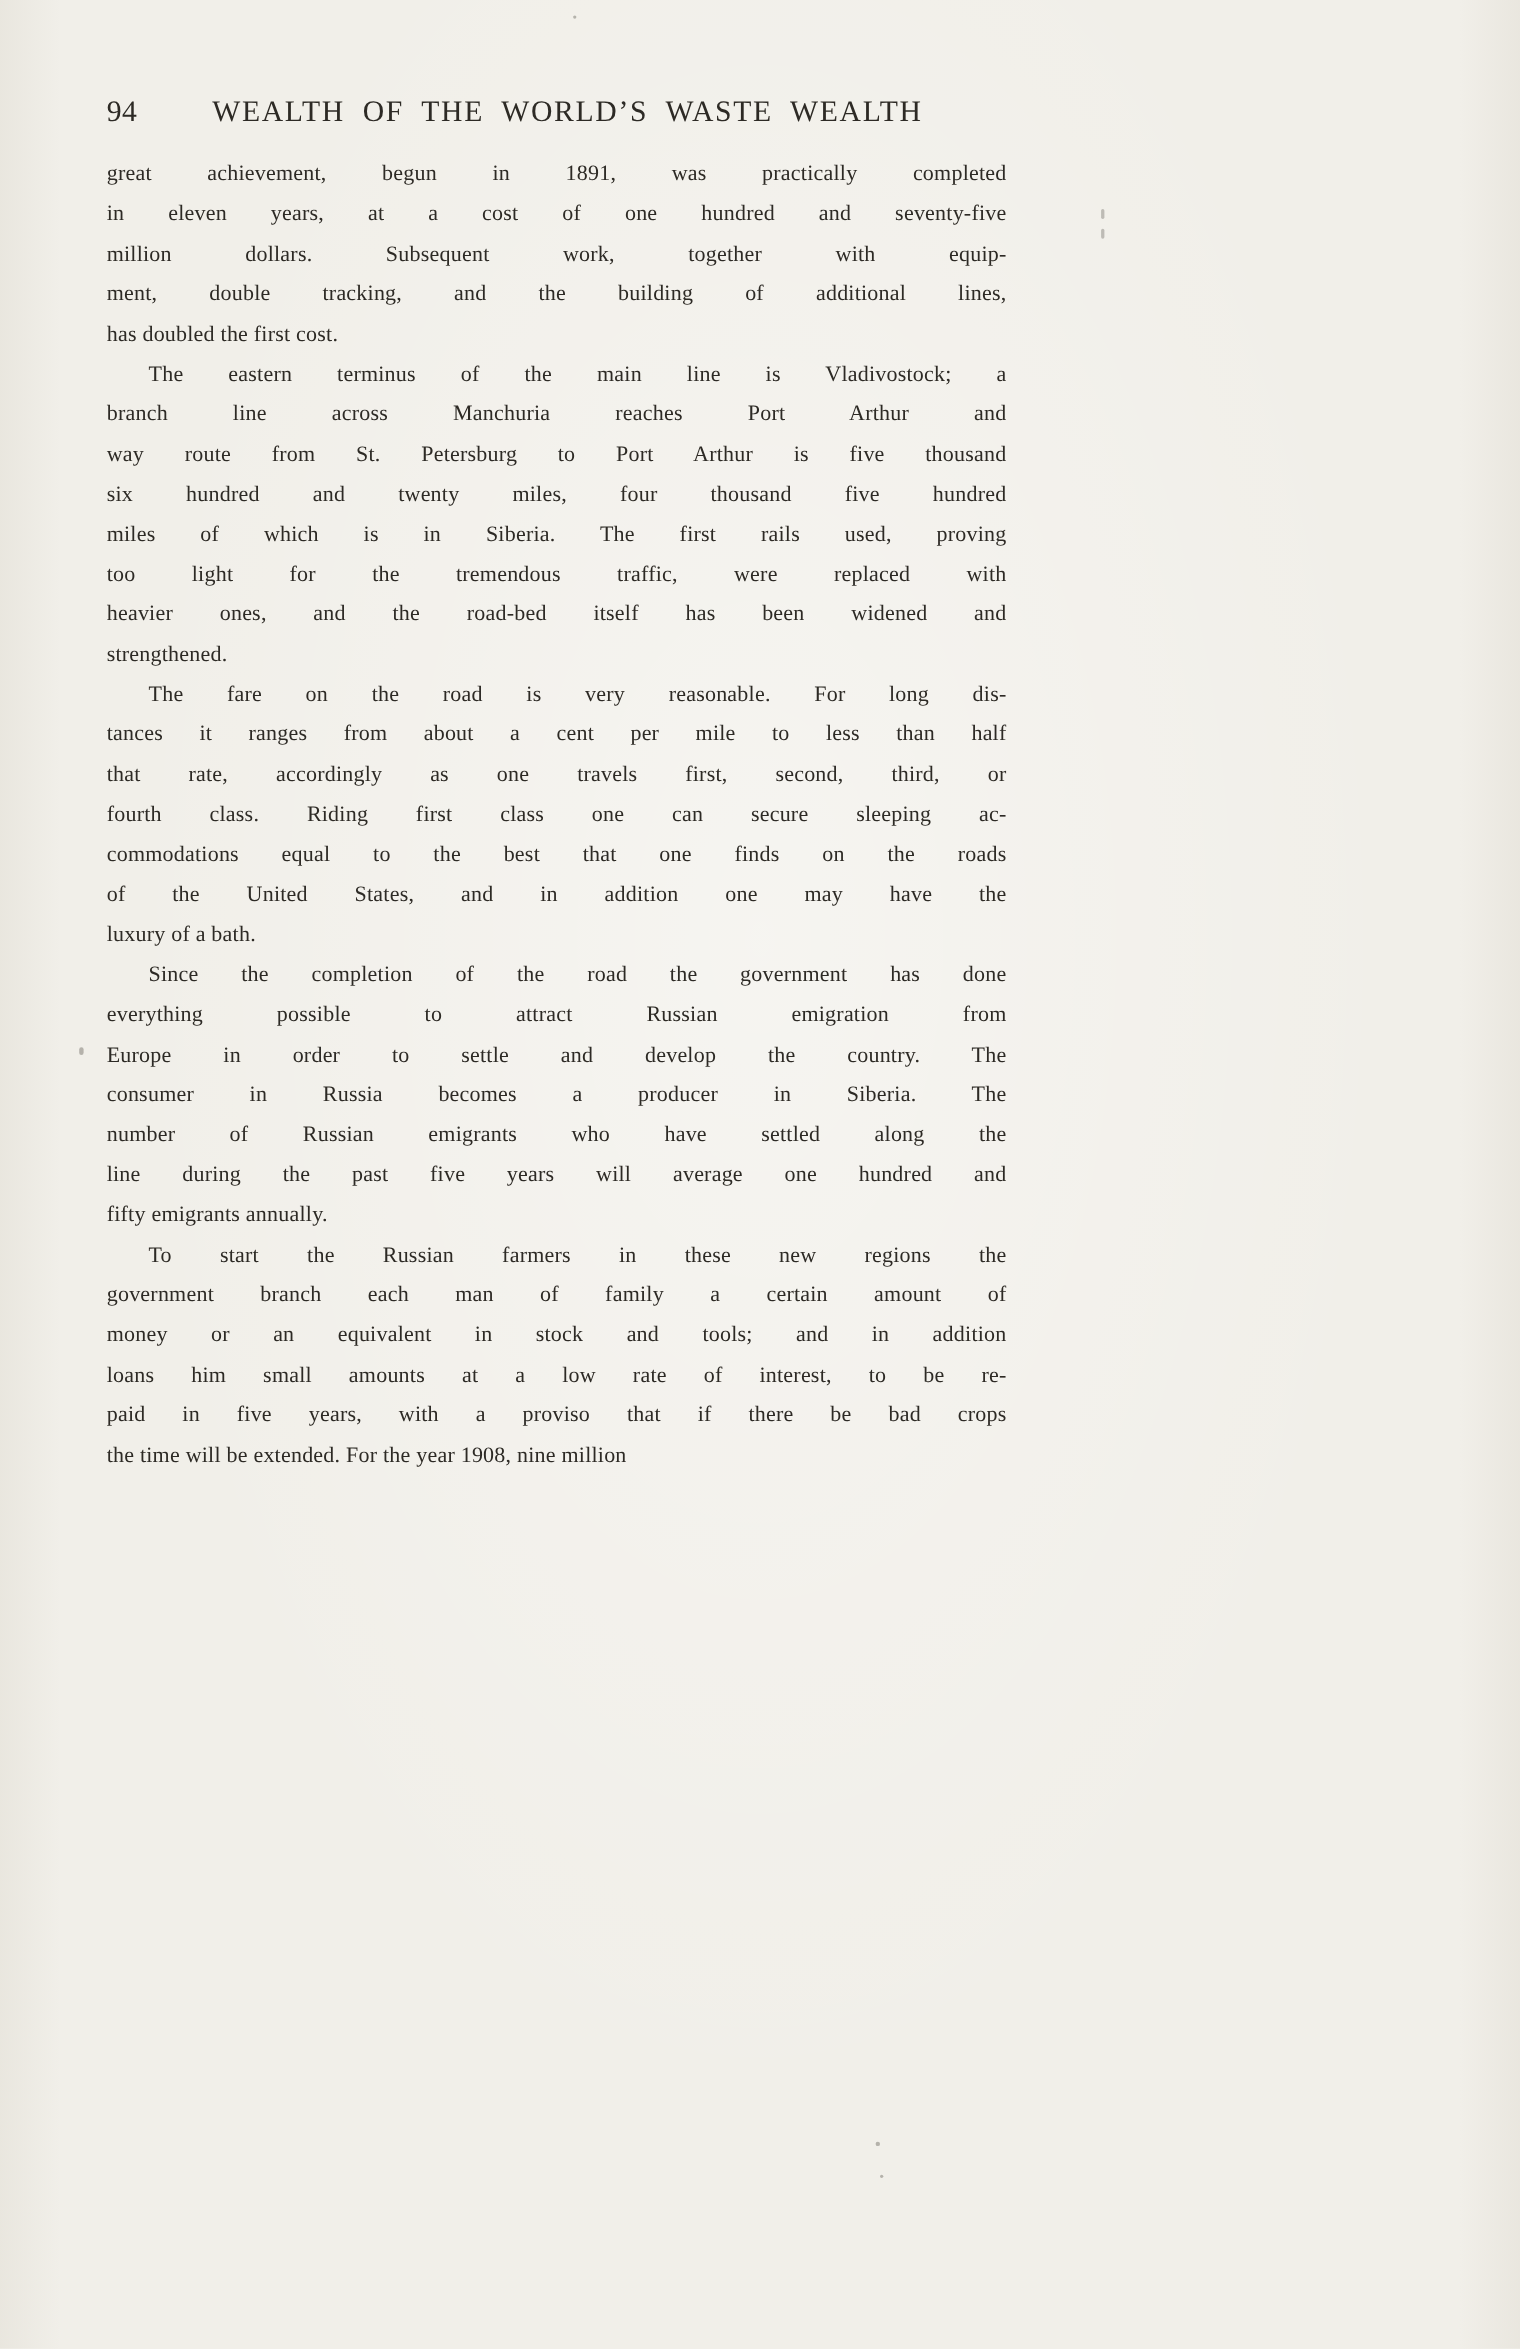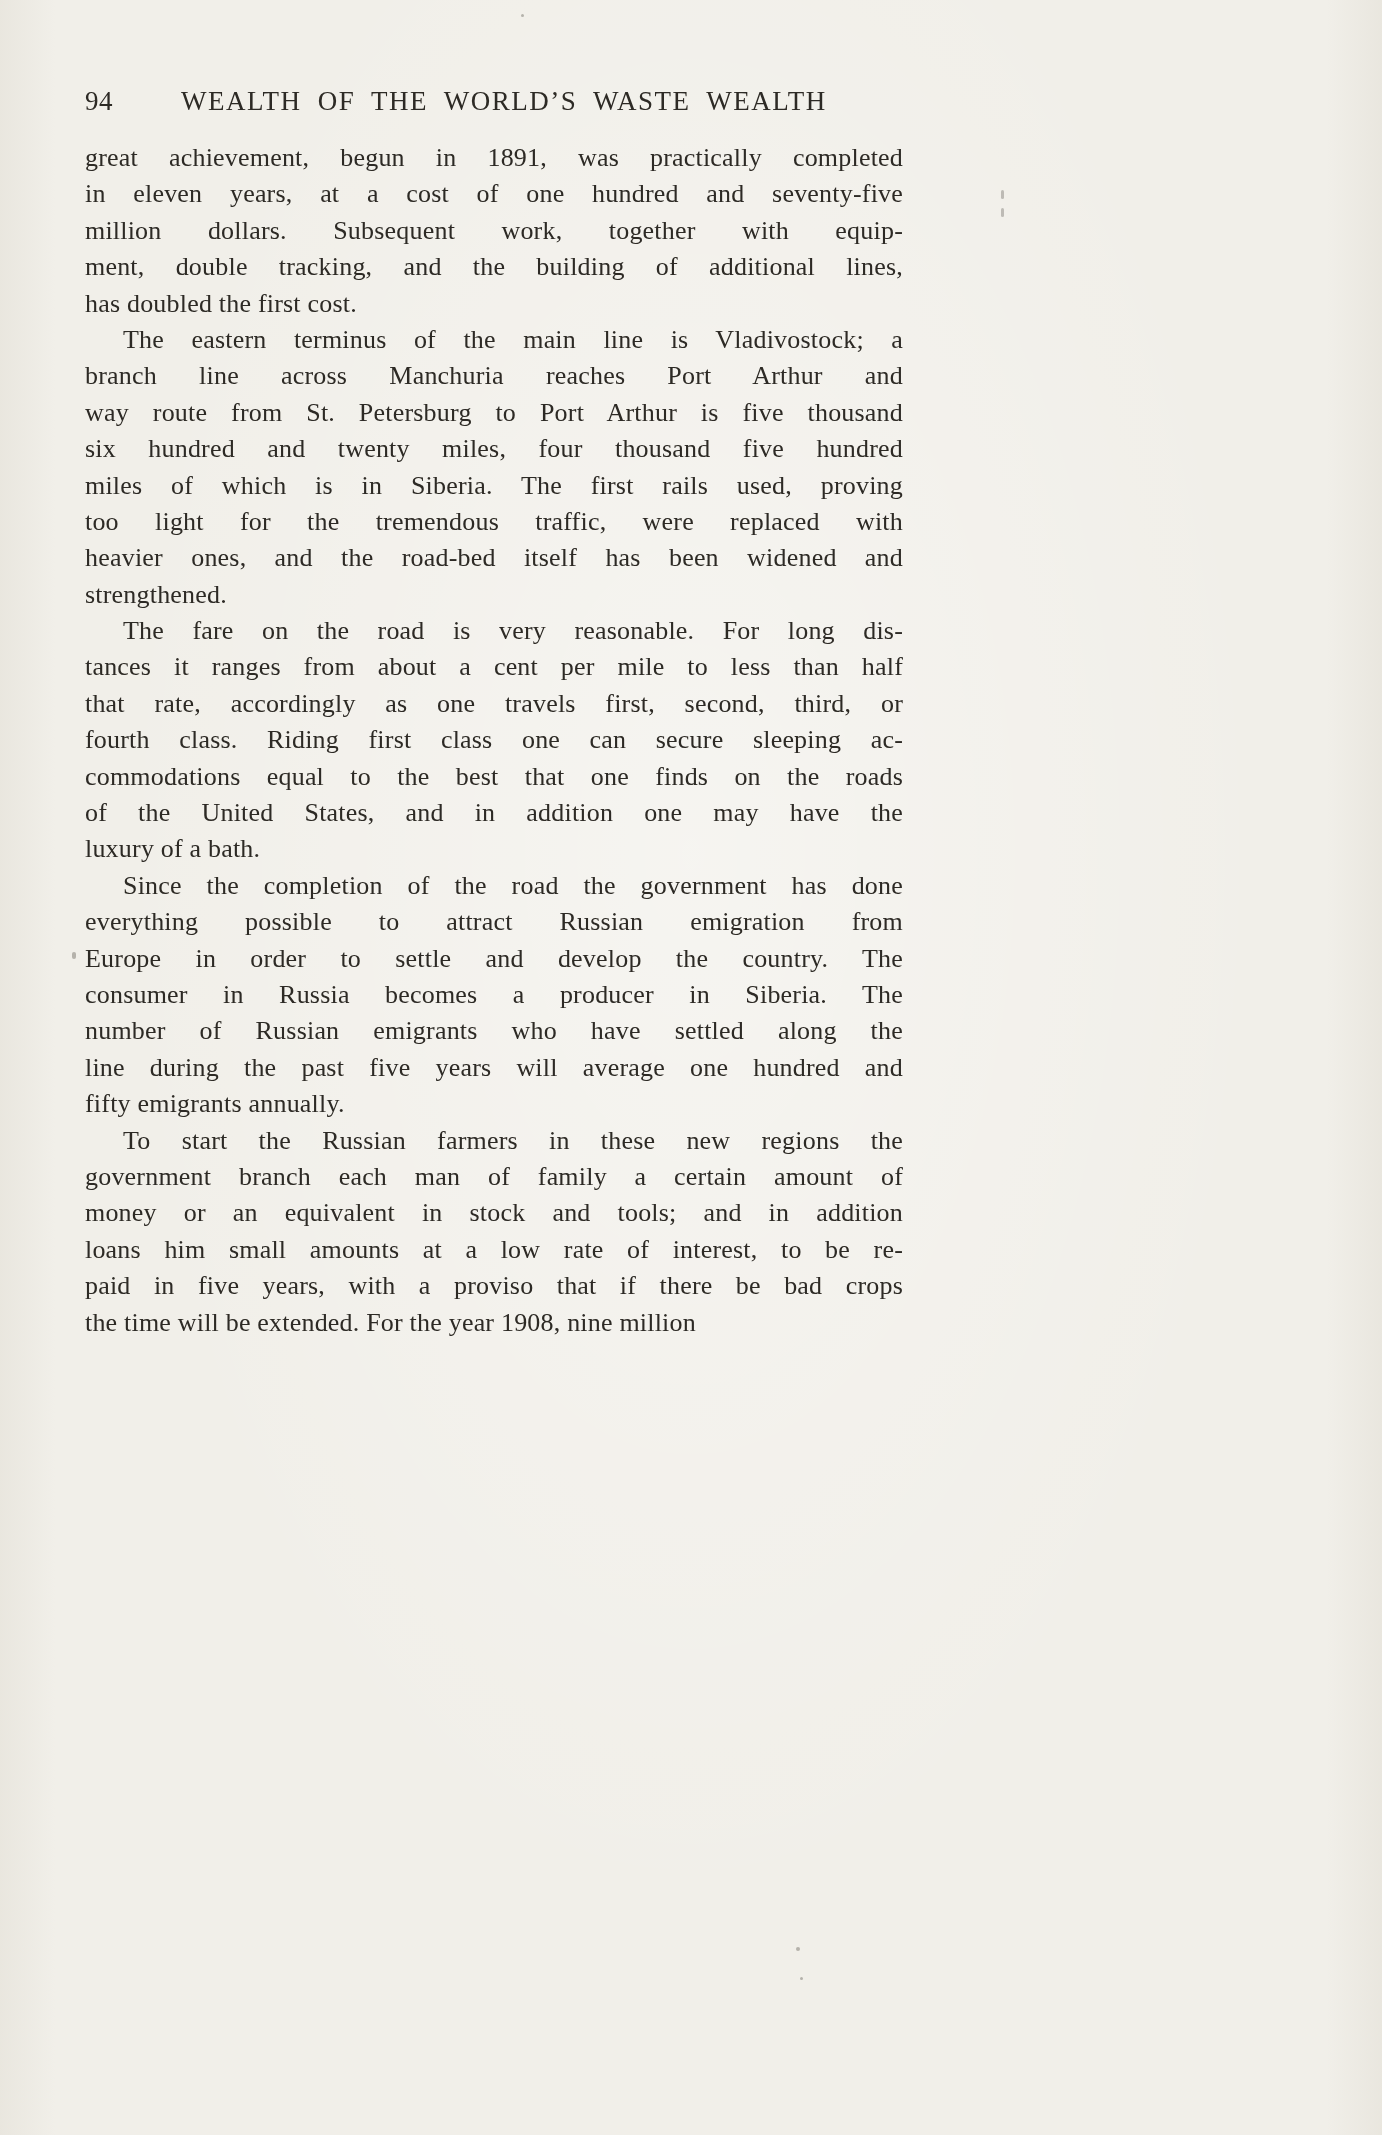--- a/index.html
+++ b/index.html
@@ -17,42 +17,42 @@
   }
   .page{
     position:absolute;inset:0;
     background:
       radial-gradient(ellipse at 50% 40%, rgba(255,255,255,0.35) 0%, rgba(255,255,255,0) 60%),
       linear-gradient(90deg, rgba(210,205,192,0.25) 0%, rgba(0,0,0,0) 4%, rgba(0,0,0,0) 96%, rgba(210,205,192,0.25) 100%),
       var(--paper);
   }
   .content{
     position:absolute;
-    left:85px; top:86px;
+    left:97px; top:86px;
     width:818px;
   }
   .running-head{
     display:flex;
     align-items:baseline;
     font-size:27px;
     letter-spacing:1.5px;
     word-spacing:8px;
     margin-bottom:23px;
     white-space:nowrap;
   }
   .page-number{
     width:96px;
     flex:0 0 auto;
     letter-spacing:0.5px;
   }
   .running-title{flex:0 0 auto;}
   .page-body{width:100%;}
   .para{margin:0;padding:0;}
   .line{
-    font-size:26px;
+    font-size:20px;
     height:36.4px;
     line-height:36.4px;
     text-align:justify;
     text-align-last:justify;
     overflow:hidden;
     letter-spacing:0.2px;
   }
   .line.last{text-align-last:left;}
   .line.indent{text-indent:38px;}
   

